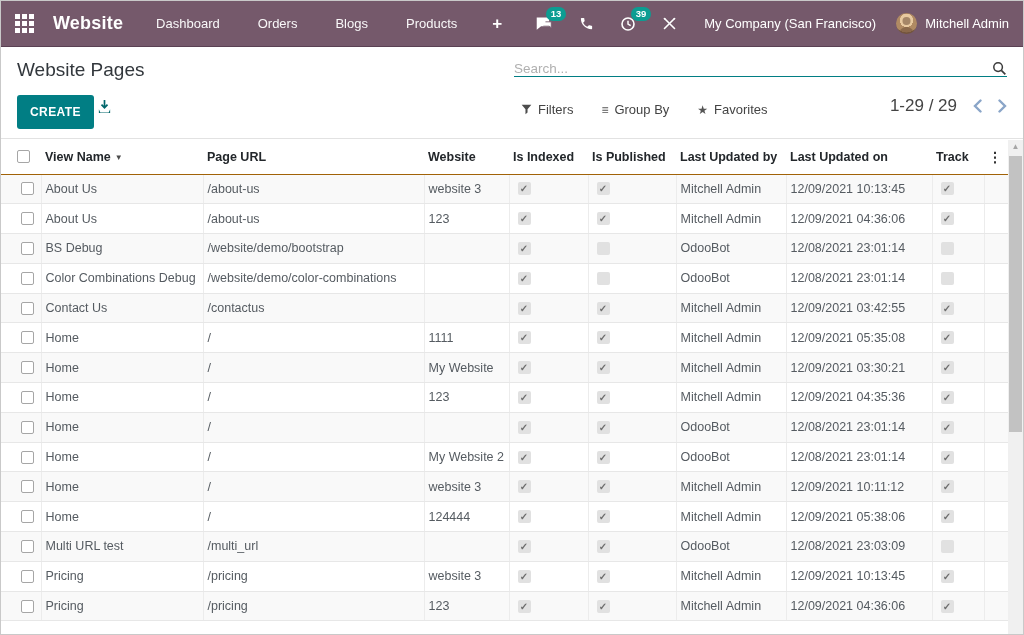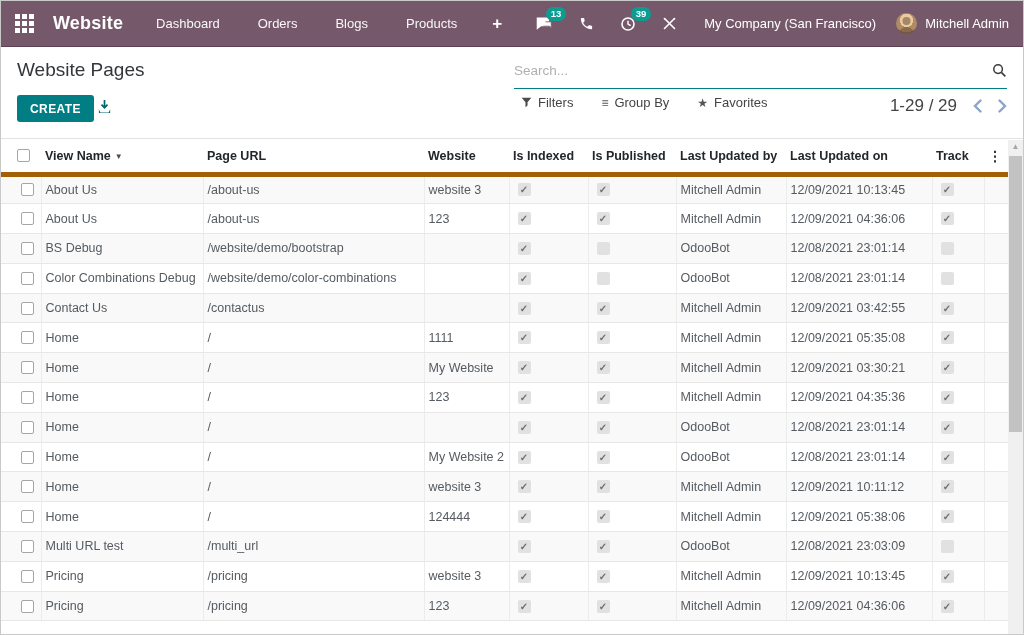--- a/index.html
+++ b/index.html
@@ -18,39 +18,39 @@
   .nav-icon { position:relative; padding:0 13px; height:46px; display:flex; align-items:center; cursor:pointer; }
   .badge { position:absolute; top:6px; left:24px; background:#0C9D92; color:#fff; font-size:9.5px; font-weight:bold; border-radius:9px; padding:1.5px 4.5px; line-height:1.2; }
   .company { font-size:13px; padding:0 20px 0 14px; cursor:pointer;text-align:right; }
   .user { display:flex; align-items:center; padding-right:14px; cursor:pointer; }
   .avatar { width:21px; height:21px; border-radius:50%; background:radial-gradient(circle at 50% 35%, #e8c9a0 0 38%, #b08a63 39% 70%, #7a5c43 71%); margin-right:8px; overflow:hidden; }
   .user-name { font-size:13px; }
 
   
   .control-panel { position:relative; height:92px; border-bottom:1px solid #e2e2e2; background:#fff; }
   .page-title { position:absolute; left:16px; top:12px; font-size:19px; color:#32373c; }
-  .searchbar { position:absolute; left:513px; right:16px; top:16px; height:26px; border-bottom:1px solid #017E84; display:flex; align-items:flex-start; }
+  .searchbar { position:absolute; left:513px; right:16px; top:4px; height:26px; border-bottom:1px solid #017E84; display:flex; align-items:flex-end; }
   .searchbar input { flex:1; border:none; outline:none; font-size:13.5px; color:#333; font-family:"Liberation Sans", sans-serif; }
   .searchbar input::placeholder { color:#b0b0b0; }
-  .btn-create { position:absolute; left:16px; top:48px; height:27px; background:#017E84; color:#fff; border:none; border-radius:3px; font-size:12px; font-weight:bold; letter-spacing:.4px; padding:0 13px; cursor:pointer; font-family:"Liberation Sans", sans-serif; }
+  .btn-create { position:absolute; left:16px; top:48px; height:34px; background:#017E84; color:#fff; border:none; border-radius:3px; font-size:12px; font-weight:bold; letter-spacing:.4px; padding:0 13px; cursor:pointer; font-family:"Liberation Sans", sans-serif; }
   .export-btn { position:absolute; left:96px; top:52px; cursor:pointer; }
-  .view-switches { position:absolute; left:520px; top:48px; display:flex; gap:28px; align-items:flex-start; height:22px; }
+  .view-switches { position:absolute; left:520px; top:48px; display:flex; gap:28px; align-items:flex-end; height:22px; }
   .switch { display:flex; align-items:center; gap:6px; font-size:13px; color:#444; cursor:pointer; }
   .switch .glyph { color:#555; font-size:12px; }
   .pager { position:absolute; right:16px; top:48px; display:flex; align-items:center; gap:16px; height:22px; }
   .pager-text { font-size:17px; color:#444; }
   .pager-btn { cursor:pointer; display:flex; align-items:center; }
 
   
   .table-area { position:absolute; top:139px; left:0; right:0; bottom:0; }
   .scrollbar { position:absolute; right:0; top:0; bottom:0; width:15px; background:#f0f0f0; }
   .scroll-up { position:absolute; top:2px; left:0; width:15px; text-align:center; font-size:8px; color:#a5a5a5; cursor:pointer; }
   .scroll-thumb { position:absolute; top:16px; left:1px; width:13px; height:276px; background:#c2c2c2; cursor:pointer; }
   table.pages { width:1009px; border-collapse:collapse; table-layout:fixed; }
-  thead th { height:34px; font-size:12.5px; font-weight:bold; color:#23272b; text-align:left; padding-left:4px; border-bottom:5px solid #a16207; background:#fff; cursor:pointer; vertical-align:middle; white-space:nowrap; }
+  thead th { height:34px; font-size:12.5px; font-weight:bold; color:#23272b; text-align:left; padding-left:4px; border-bottom:1px solid #a16207; background:#fff; cursor:pointer; vertical-align:middle; white-space:nowrap; }
   thead th.c-sel { padding-left:0; }
   tbody td { height:29.8px; font-size:12.5px; color:#555b61; border-bottom:1px solid #e7e7e7; border-right:1px solid #ececec; padding-left:4px; vertical-align:middle; white-space:nowrap; overflow:hidden; }
   tbody td:last-child { border-right:none; }
   tbody tr:nth-child(odd) { background:#f9f9f9; }
   tbody tr:nth-child(even) { background:#fff; }
   .rowcb { width:13px; height:13px; border:1px solid #a6a6a6; border-radius:2px; background:#fff; margin-left:16px; cursor:pointer; }
   .cb { width:13px; height:13px; border-radius:2px; background:#e1e1e1; display:flex; align-items:center; justify-content:center; margin-left:4px; }
   .cb.checked::after { content:"\2713"; font-size:10px; color:#6d6d6d; font-weight:bold; }
   .sort-arrow { font-size:8px; color:#4c4c4c; margin-left:4px; vertical-align:1px; }
   .dots-btn { font-size:14px; font-weight:bold; color:#333; cursor:pointer; }

